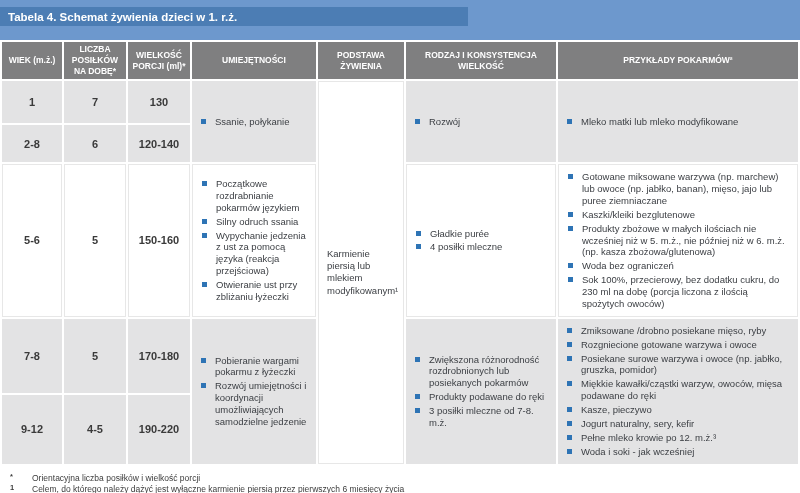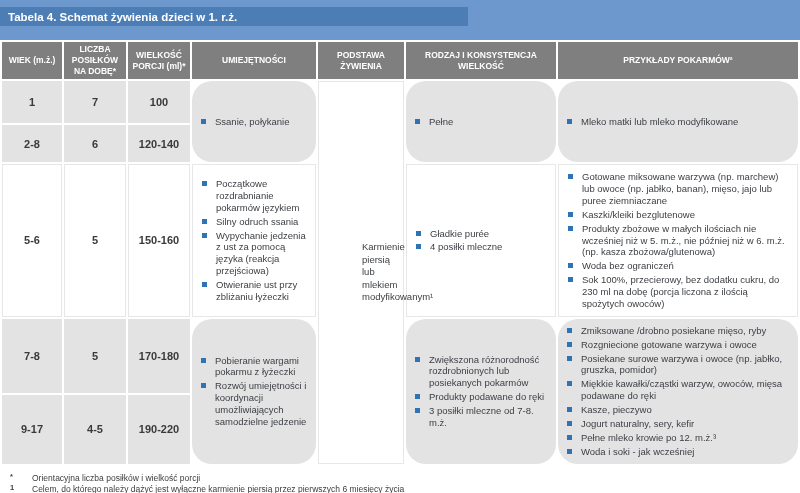--- a/index.html
+++ b/index.html
@@ -25,32 +25,32 @@
   }
   th{
     background:var(--header-grey);color:#fff;font-size:8.5px;font-weight:bold;
     text-align:center;vertical-align:middle;line-height:1.3;padding:2px 3px;height:34px;
   }
   td{vertical-align:middle;font-size:9.5px;color:var(--text-dark);padding:0;}
   td.num{
     background:var(--row-grey);text-align:center;font-weight:bold;
     font-size:11px;color:#3a3a3a;
   }
-  td.grey{background:var(--row-grey);border-radius:20px;}
+  td.grey{background:var(--row-grey);}
   td.white{background:#fff;border:1px solid #e7e7e7;}
   tr.r-a{height:42px;} tr.r-b{height:37px;} tr.r-c{height:124px;}
   tr.r-d{height:67px;} tr.r-e{height:62px;}
 
   ul.blist{list-style:none;margin:0;padding:4px 5px 4px 9px;}
   ul.blist li{position:relative;padding-left:14px;margin:2px 0;line-height:1.25;}
   .bullet{
     position:absolute;left:0;top:3px;width:5px;height:5px;
     background:var(--bullet-blue);display:inline-block;
   }
-  .basis-text{padding:0 4px 0 8px;line-height:1.3;margin-left:35px;}
+  .basis-text{padding:0 4px 0 8px;line-height:1.3;}
 
   .footnotes{padding:7px 10px 0 8px;}
   .footnote{display:flex;font-size:8.5px;line-height:1.4;color:#3c3c3c;}
   .fn-marker{
     width:24px;flex:none;font-size:7.5px;position:relative;top:-1px;
     padding-left:2px;font-weight:bold;
   }
   .fn-text{flex:1;}
 </style>
 </head>
@@ -82,32 +82,32 @@
         <th>UMIEJĘTNOŚCI</th>
         <th>PODSTAWA ŻYWIENIA</th>
         <th>RODZAJ I KONSYSTENCJA WIELKOŚĆ</th>
         <th>PRZYKŁADY POKARMÓW²</th>
       </tr>
     </thead>
     <tbody>
       <tr class="r-a">
         <td class="num">1</td>
         <td class="num">7</td>
-        <td class="num">100</td>
+        <td class="num">130</td>
         <td class="grey" rowspan="2">
           <ul class="blist">
               <li><span class="bullet"></span><span>Ssanie, połykanie</span></li>
             </ul>
         </td>
         <td class="white" rowspan="5">
           <div class="basis-text">Karmienie piersią lub mlekiem modyfikowanym¹</div>
         </td>
         <td class="grey" rowspan="2">
           <ul class="blist">
-              <li><span class="bullet"></span><span>Pełne</span></li>
+              <li><span class="bullet"></span><span>Rozwój</span></li>
             </ul>
         </td>
         <td class="grey" rowspan="2">
           <ul class="blist">
               <li><span class="bullet"></span><span>Mleko matki lub mleko modyfikowane</span></li>
             </ul>
         </td>
       </tr>
       <tr class="r-b">
         <td class="num">2-8</td>
@@ -166,21 +166,21 @@
               <li><span class="bullet"></span><span>Posiekane surowe warzywa i owoce (np. jabłko, gruszka, pomidor)</span></li>
               <li><span class="bullet"></span><span>Miękkie kawałki/cząstki warzyw, owoców, mięsa podawane do ręki</span></li>
               <li><span class="bullet"></span><span>Kasze, pieczywo</span></li>
               <li><span class="bullet"></span><span>Jogurt naturalny, sery, kefir</span></li>
               <li><span class="bullet"></span><span>Pełne mleko krowie po 12. m.ż.³</span></li>
               <li><span class="bullet"></span><span>Woda i soki - jak wcześniej</span></li>
             </ul>
         </td>
       </tr>
       <tr class="r-e">
-        <td class="num">9-17</td>
+        <td class="num">9-12</td>
         <td class="num">4-5</td>
         <td class="num">190-220</td>
       </tr>
     </tbody>
   </table>
 
   <div class="footnotes">
       <div class="footnote">
         <span class="fn-marker">*</span>
         <span class="fn-text">Orientacyjna liczba posiłków i wielkość porcji</span>

